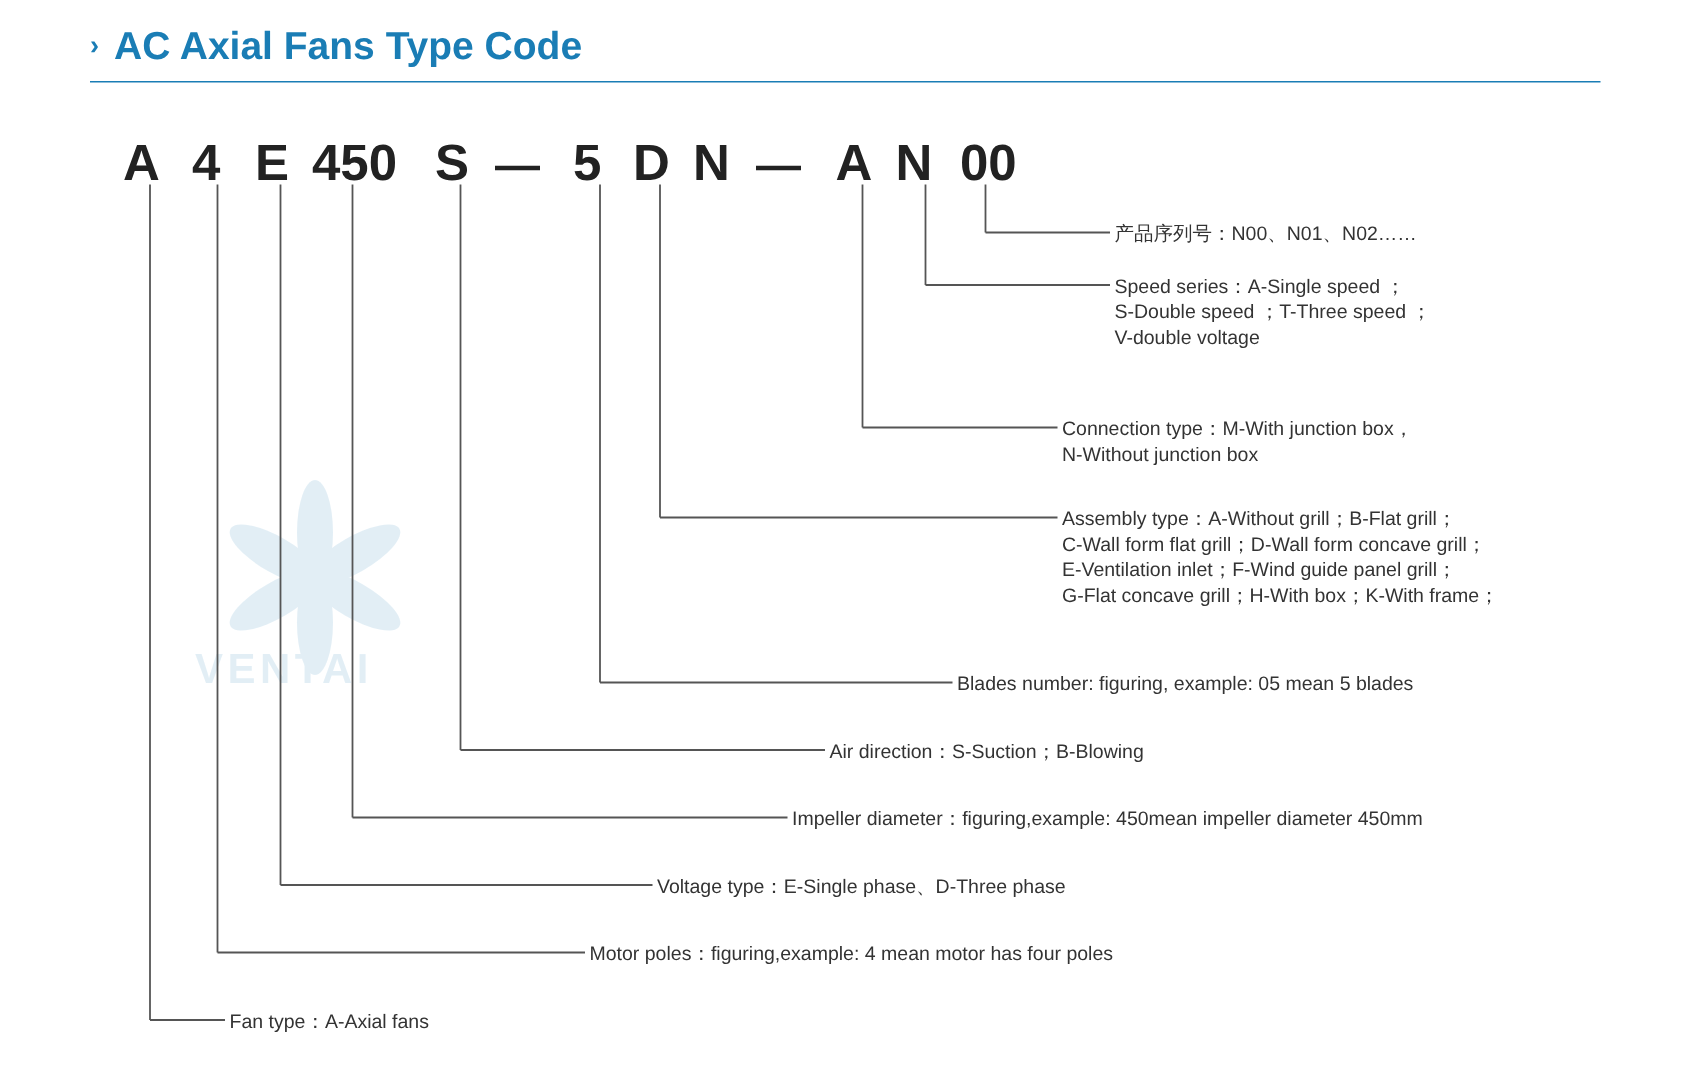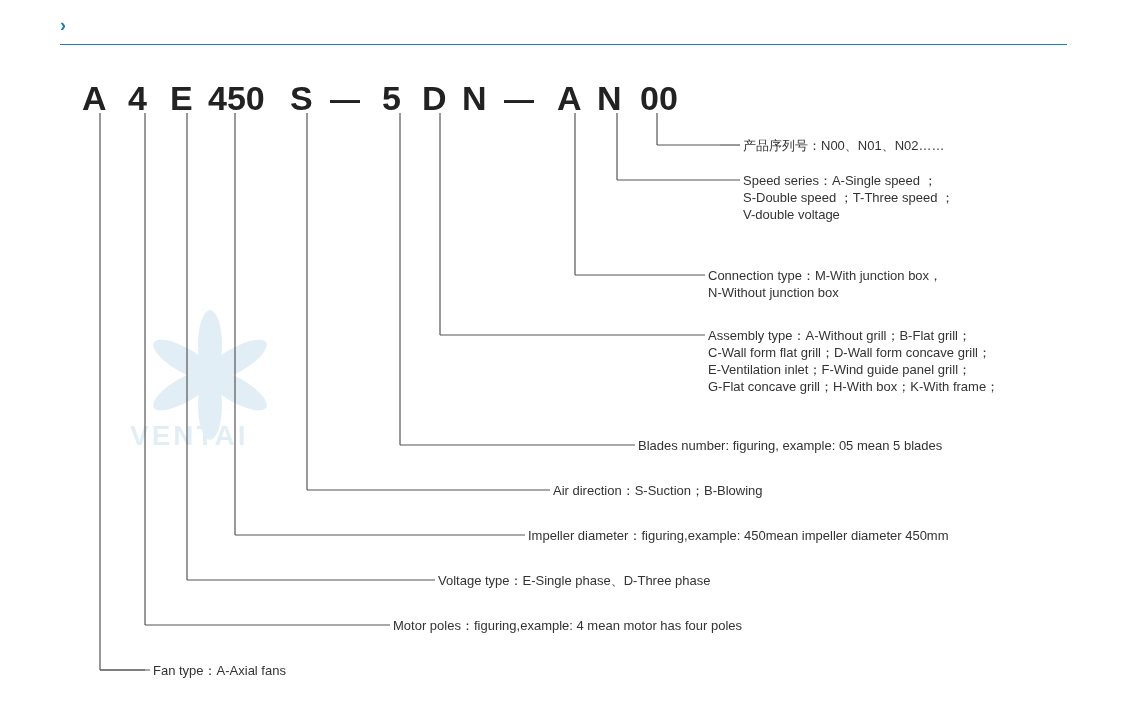--- a/index.html
+++ b/index.html
@@ -61,20 +61,21 @@
       z-index: 0;
     }
   </style>
 </head>
 <body>
 
 <div class="page-container">
 
   <div class="title-section">
     <span class="title-chevron">›</span>
+    <span class="page-title">AC Axial Fans Type Code</span>
   </div>
   <hr class="title-divider">
 
   <div class="diagram-area">
 
     <svg class="watermark" viewBox="0 0 220 200" xmlns="http://www.w3.org/2000/svg">
 
       <g transform="translate(90,90)">
         <ellipse rx="12" ry="35" fill="#1a7db5" transform="rotate(0) translate(0,-30)"></ellipse>
         <ellipse rx="12" ry="35" fill="#1a7db5" transform="rotate(60) translate(0,-30)"></ellipse>

